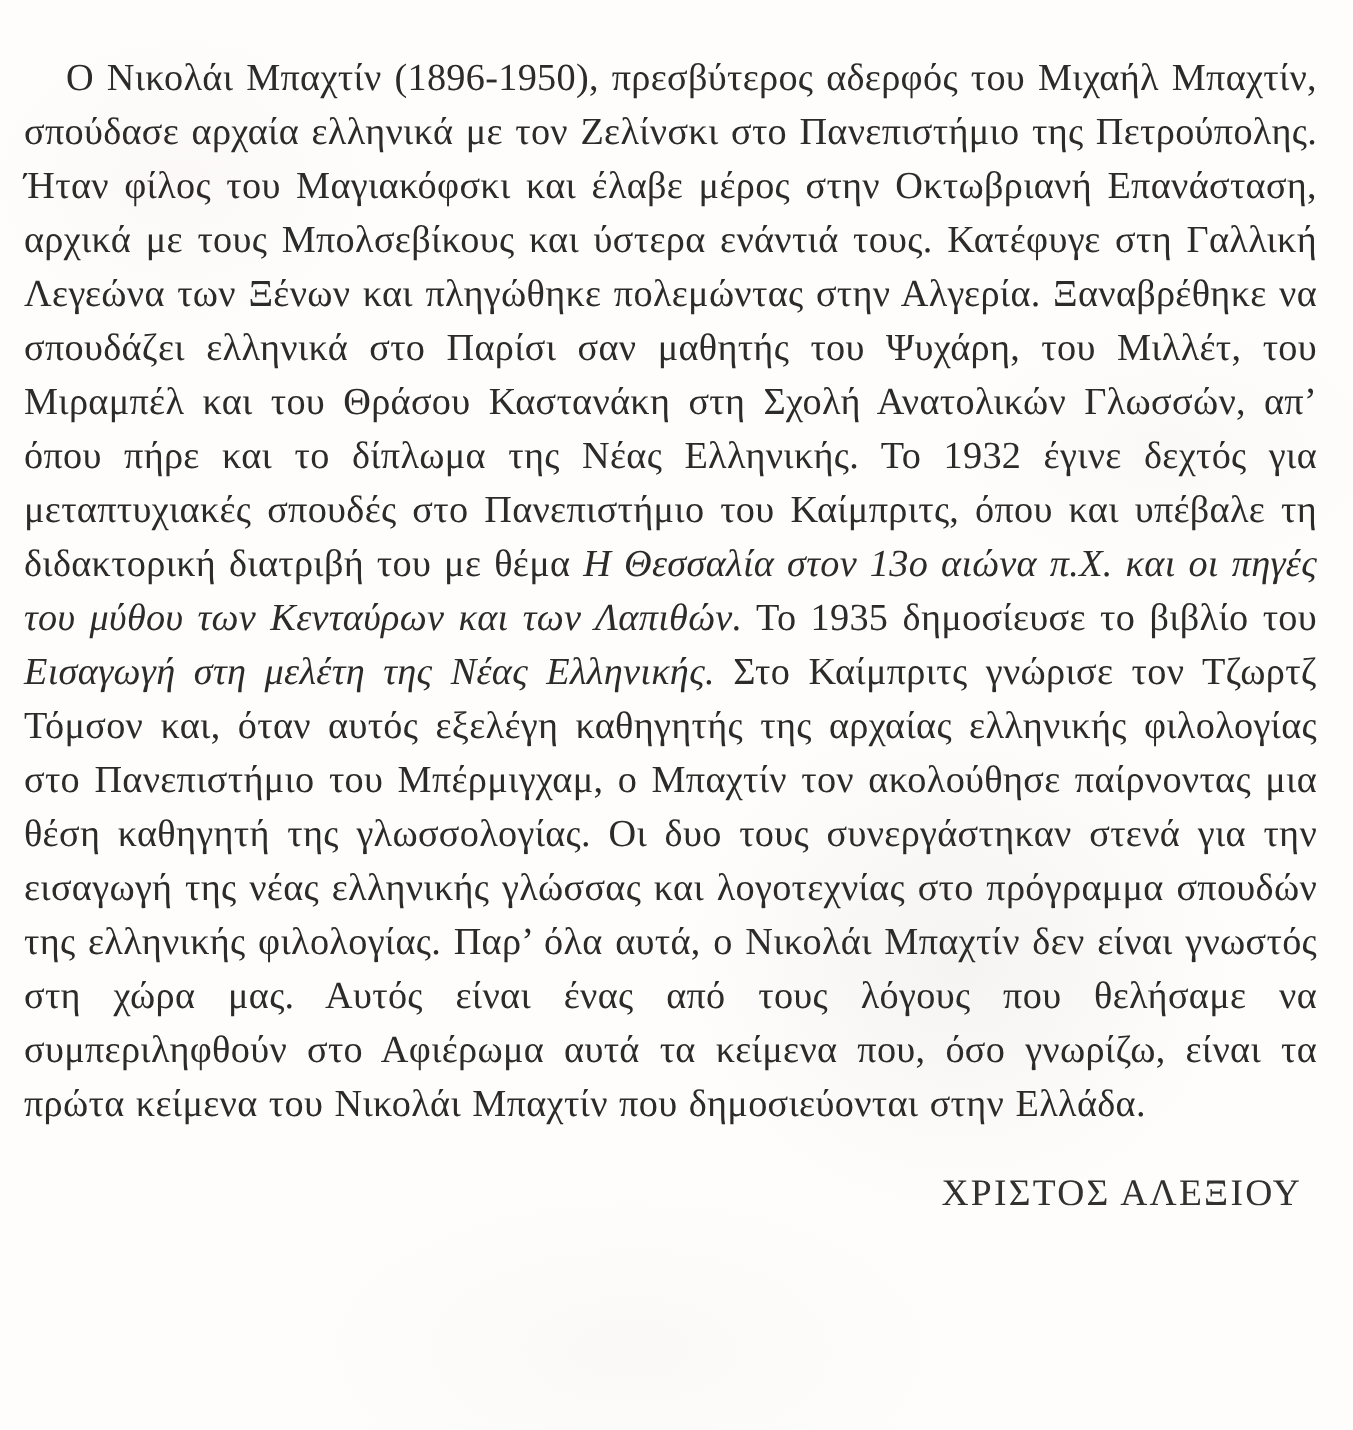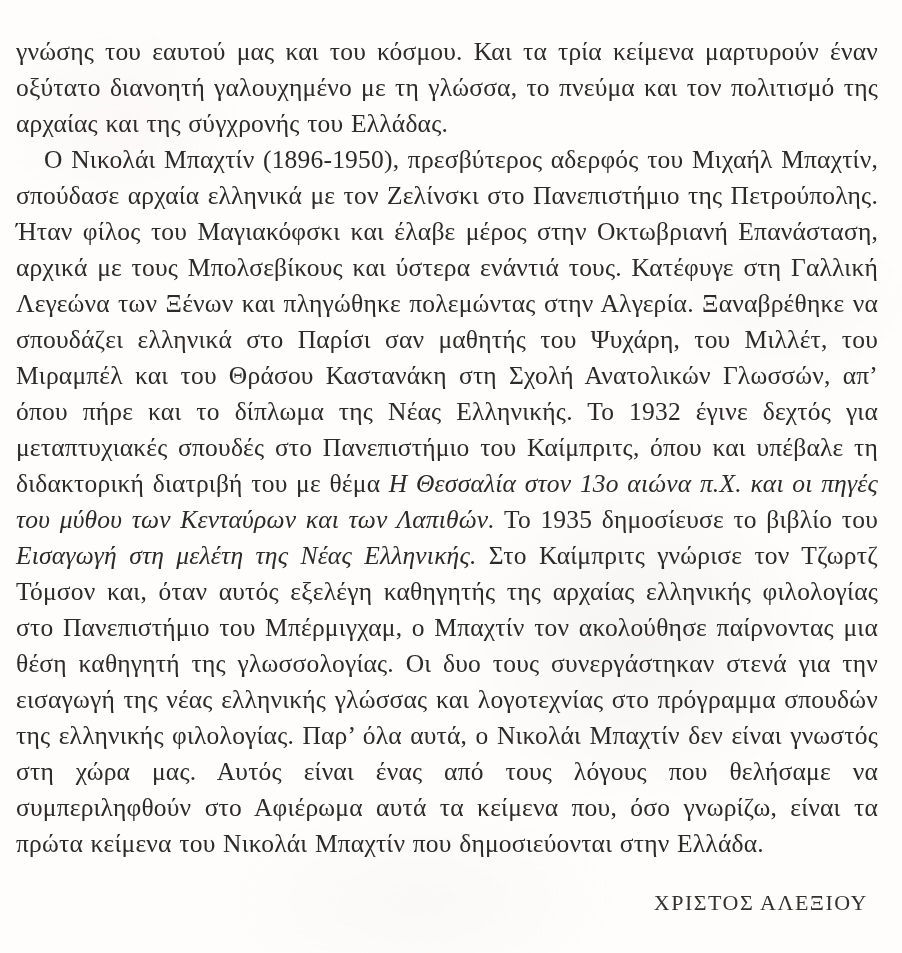--- a/index.html
+++ b/index.html
@@ -36,33 +36,32 @@
     word-spacing: 1px;
   }
   .body-text p.indent {
     text-indent: 28px;
   }
   .body-text i {
     font-style: italic;
   }
   .signature {
     margin-top: 28px;
-    font-size: 22px;
+    font-size: 25px;
     letter-spacing: 1.5px;
     text-align: right;
     padding-right: 10px;
     color: #33302d;
   }
 </style>
 </head>
 <body>
 
 <div class="page">
   <div class="body-text">
 
-    <p><span>γνώσης του εαυτού μας και του κόσμου. Και τα τρία κείμενα μαρτυρούν έναν οξύτατο διανοητή γαλουχημένο με τη γλώσσα, το πνεύμα και τον πολιτισμό της αρχαίας και της σύγχρονής του Ελλάδας.</span></p>
 
     <p class="indent"><span>Ο Νικολάι Μπαχτίν (1896-1950), πρεσβύτερος αδερφός του Μιχαήλ Μπαχτίν, σπούδασε αρχαία ελληνικά με τον Ζελίνσκι στο Πανεπιστήμιο της Πετρούπολης. Ήταν φίλος του Μαγιακόφσκι και έλαβε μέρος στην Οκτωβριανή Επανάσταση, αρχικά με τους Μπολσεβίκους και ύστερα ενάντιά τους. Κατέφυγε στη Γαλλική Λεγεώνα των Ξένων και πληγώθηκε πολεμώντας στην Αλγερία. Ξαναβρέθηκε να σπουδάζει ελληνικά στο Παρίσι σαν μαθητής του Ψυχάρη, του Μιλλέτ, του Μιραμπέλ και του Θράσου Καστανάκη στη Σχολή Ανατολικών Γλωσσών, απ’ όπου πήρε και το δίπλωμα της Νέας Ελληνικής. Το 1932 έγινε δεχτός για μεταπτυχιακές σπουδές στο Πανεπιστήμιο του Καίμπριτς, όπου και υπέβαλε τη διδακτορική διατριβή του με θέμα </span><i>Η Θεσσαλία στον 13ο αιώνα π.Χ. και οι πηγές του μύθου των Κενταύρων και των Λαπιθών.</i><span> Το 1935 δημοσίευσε το βιβλίο του </span><i>Εισαγωγή στη μελέτη της Νέας Ελληνικής.</i><span> Στο Καίμπριτς γνώρισε τον Τζωρτζ Τόμσον και, όταν αυτός εξελέγη καθηγητής της αρχαίας ελληνικής φιλολογίας στο Πανεπιστήμιο του Μπέρμιγχαμ, ο Μπαχτίν τον ακολούθησε παίρνοντας μια θέση καθηγητή της γλωσσολογίας. Οι δυο τους συνεργάστηκαν στενά για την εισαγωγή της νέας ελληνικής γλώσσας και λογοτεχνίας στο πρόγραμμα σπουδών της ελληνικής φιλολογίας. Παρ’ όλα αυτά, ο Νικολάι Μπαχτίν δεν είναι γνωστός στη χώρα μας. Αυτός είναι ένας από τους λόγους που θελήσαμε να συμπεριληφθούν στο Αφιέρωμα αυτά τα κείμενα που, όσο γνωρίζω, είναι τα πρώτα κείμενα του Νικολάι Μπαχτίν που δημοσιεύονται στην Ελλάδα.</span></p>
 
   </div>
 
   <div class="signature">ΧΡΙΣΤΟΣ ΑΛΕΞΙΟΥ</div>
 </div>
 
 </body></html>

